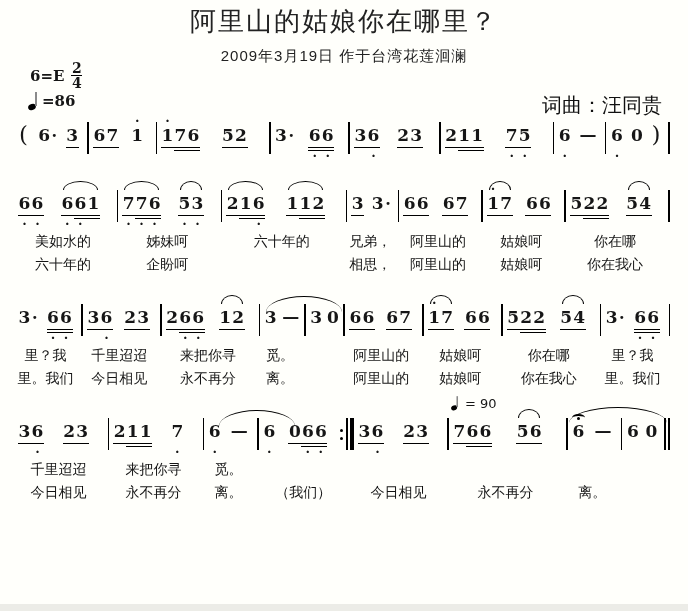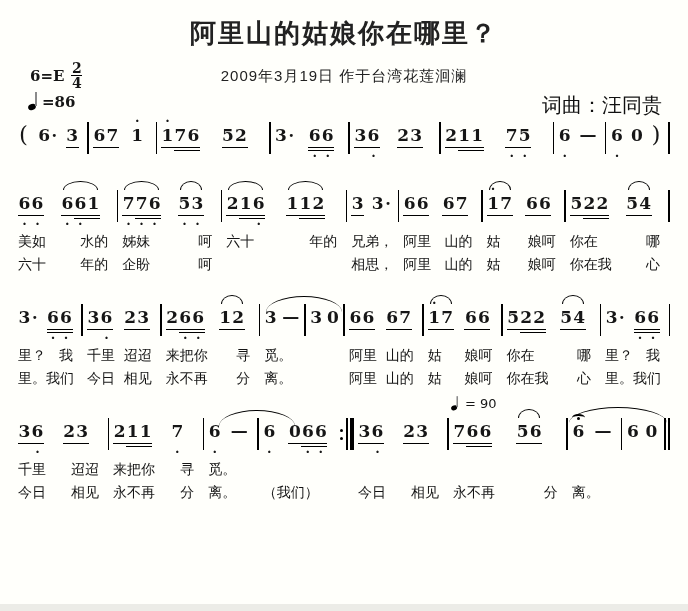--- a/index.html
+++ b/index.html
@@ -1,25 +1,25 @@
 <!DOCTYPE html>
 <html><head>
 <meta charset="utf-8">
 <style>
   html,body{margin:0;padding:0}
   body{width:688px;height:611px;background:#fffffb;position:relative;overflow:hidden;
        font-family:"Liberation Sans",sans-serif;color:#161616}
-  .title{ text-align:center;padding-top:16px;font-family:"Liberation Serif",serif;
-          font-size:26px;letter-spacing:2px;color:#222;font-weight:bold}
-  .subtitle{text-align:center;margin-top:16px;font-size:15px;color:#222;letter-spacing:1px}
+  .title{ text-align:center;padding-top:4px;font-family:"Liberation Serif",serif;
+          font-size:26px;letter-spacing:2px;color:#222;font-weight:normal}
+  .subtitle{text-align:center;margin-top:8px;font-size:15px;color:#222;letter-spacing:1px}
   .keysig{position:absolute;left:30px;top:62px;display:flex;align-items:center;gap:7px;
           font-family:"DejaVu Serif",serif;font-size:15px;font-weight:bold}
   .frac{display:inline-flex;flex-direction:column;align-items:center;line-height:12px;font-size:14px}
   .frac .fbar{width:11px;border-top:1px solid #000;margin:1px 0;height:0}
-  .tempo{position:absolute;left:28px;top:92px;display:flex;align-items:center;gap:3px;
+  .tempo{position:absolute;left:28px;top:92px;display:flex;align-items:flex-start;gap:3px;
          font-family:"DejaVu Serif",serif;font-size:15px;font-weight:bold}
   .credit{position:absolute;right:26px;top:92px;font-size:20px;color:#111}
   
   .qn{position:relative;width:11px;height:19px;display:inline-block}
   .qn::before{content:"";position:absolute;left:0;bottom:1px;width:8px;height:6px;background:#000;
               border-radius:55% 45% 55% 45%;transform:rotate(-18deg)}
   .qn::after{content:"";position:absolute;left:7px;bottom:5px;width:2px;height:14px;background:#8a8a8a}
   #sheet{position:absolute;left:16px;right:16px;top:116px}
   .system{display:flex;align-items:flex-start;margin-bottom:23px}
   .measure{flex:1 1 0;display:flex;flex-direction:column;position:relative;min-width:0}
@@ -46,21 +46,21 @@
   .endb i{width:2px;height:32px;background:#000}
   .ferm{display:inline-block;width:13px;height:7px;border-top:2px solid #000;
         border-radius:60% 60% 0 0;position:relative;box-sizing:border-box}
   .ferm::after{content:"";position:absolute;left:5px;top:1px;width:3px;height:3px;border-radius:50%;background:#000}
   .xtie{position:absolute;top:-2px;right:-34px;width:76px;height:15px;border-top:1.6px solid #000;
         border-radius:50% 50% 0 0/100% 100% 0 0;z-index:2;pointer-events:none}
   .xtie.w2{right:-42px;width:98px;top:-5px}
   .tmid{position:absolute;top:-20px;left:0;display:flex;align-items:flex-end;gap:3px;
         font-size:13px;font-family:"DejaVu Sans",sans-serif;white-space:nowrap;z-index:3}
   .tmid .qn{transform:scale(.78);transform-origin:left bottom}
-  .lyr{display:flex;justify-content:space-between;font-size:14px;margin-top:4px;min-height:19px;
+  .lyr{display:flex;justify-content:center;font-size:14px;margin-top:4px;min-height:19px;
        padding:0 12px 0 2px;white-space:nowrap;color:#141414}
   .lyr .syl{display:inline-block}
   .bstrip{position:absolute;left:0;right:0;bottom:0;height:7px;background:#ecece7}
 </style>
 </head>
 <body>
 
 <div class="title">阿里山的姑娘你在哪里？</div>
 <div class="subtitle">2009年3月19日  作于台湾花莲洄澜</div>
 

